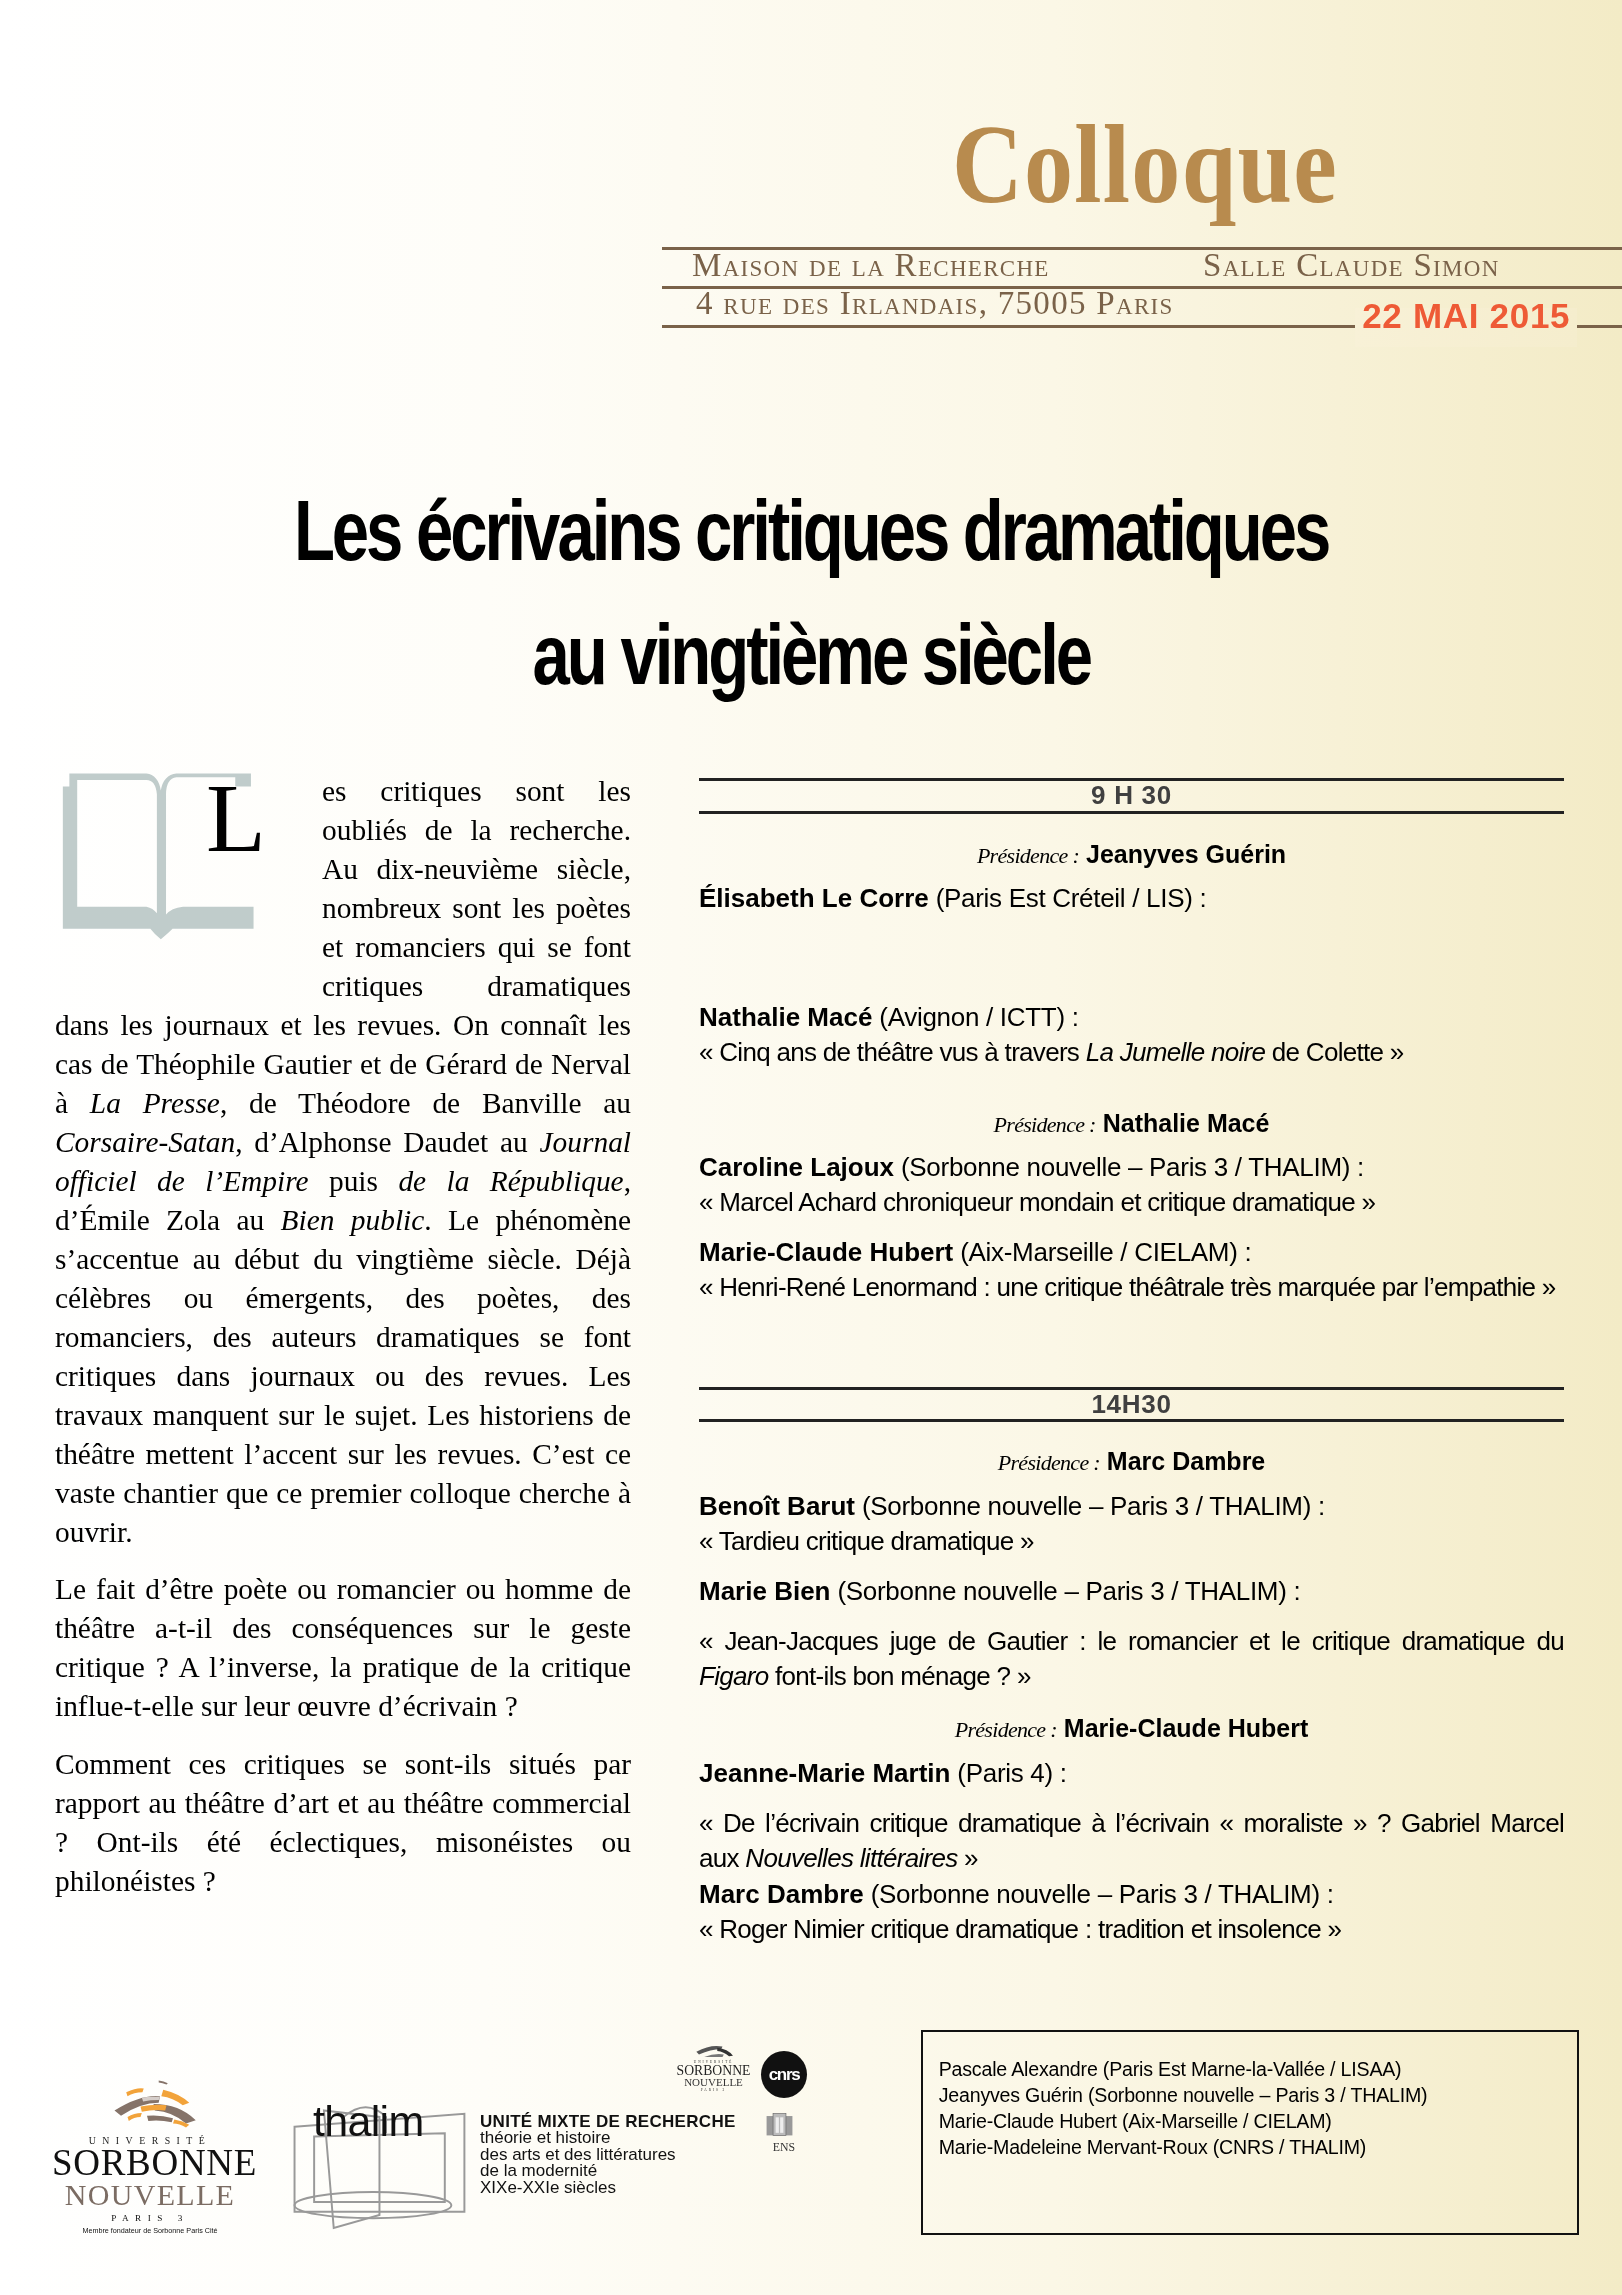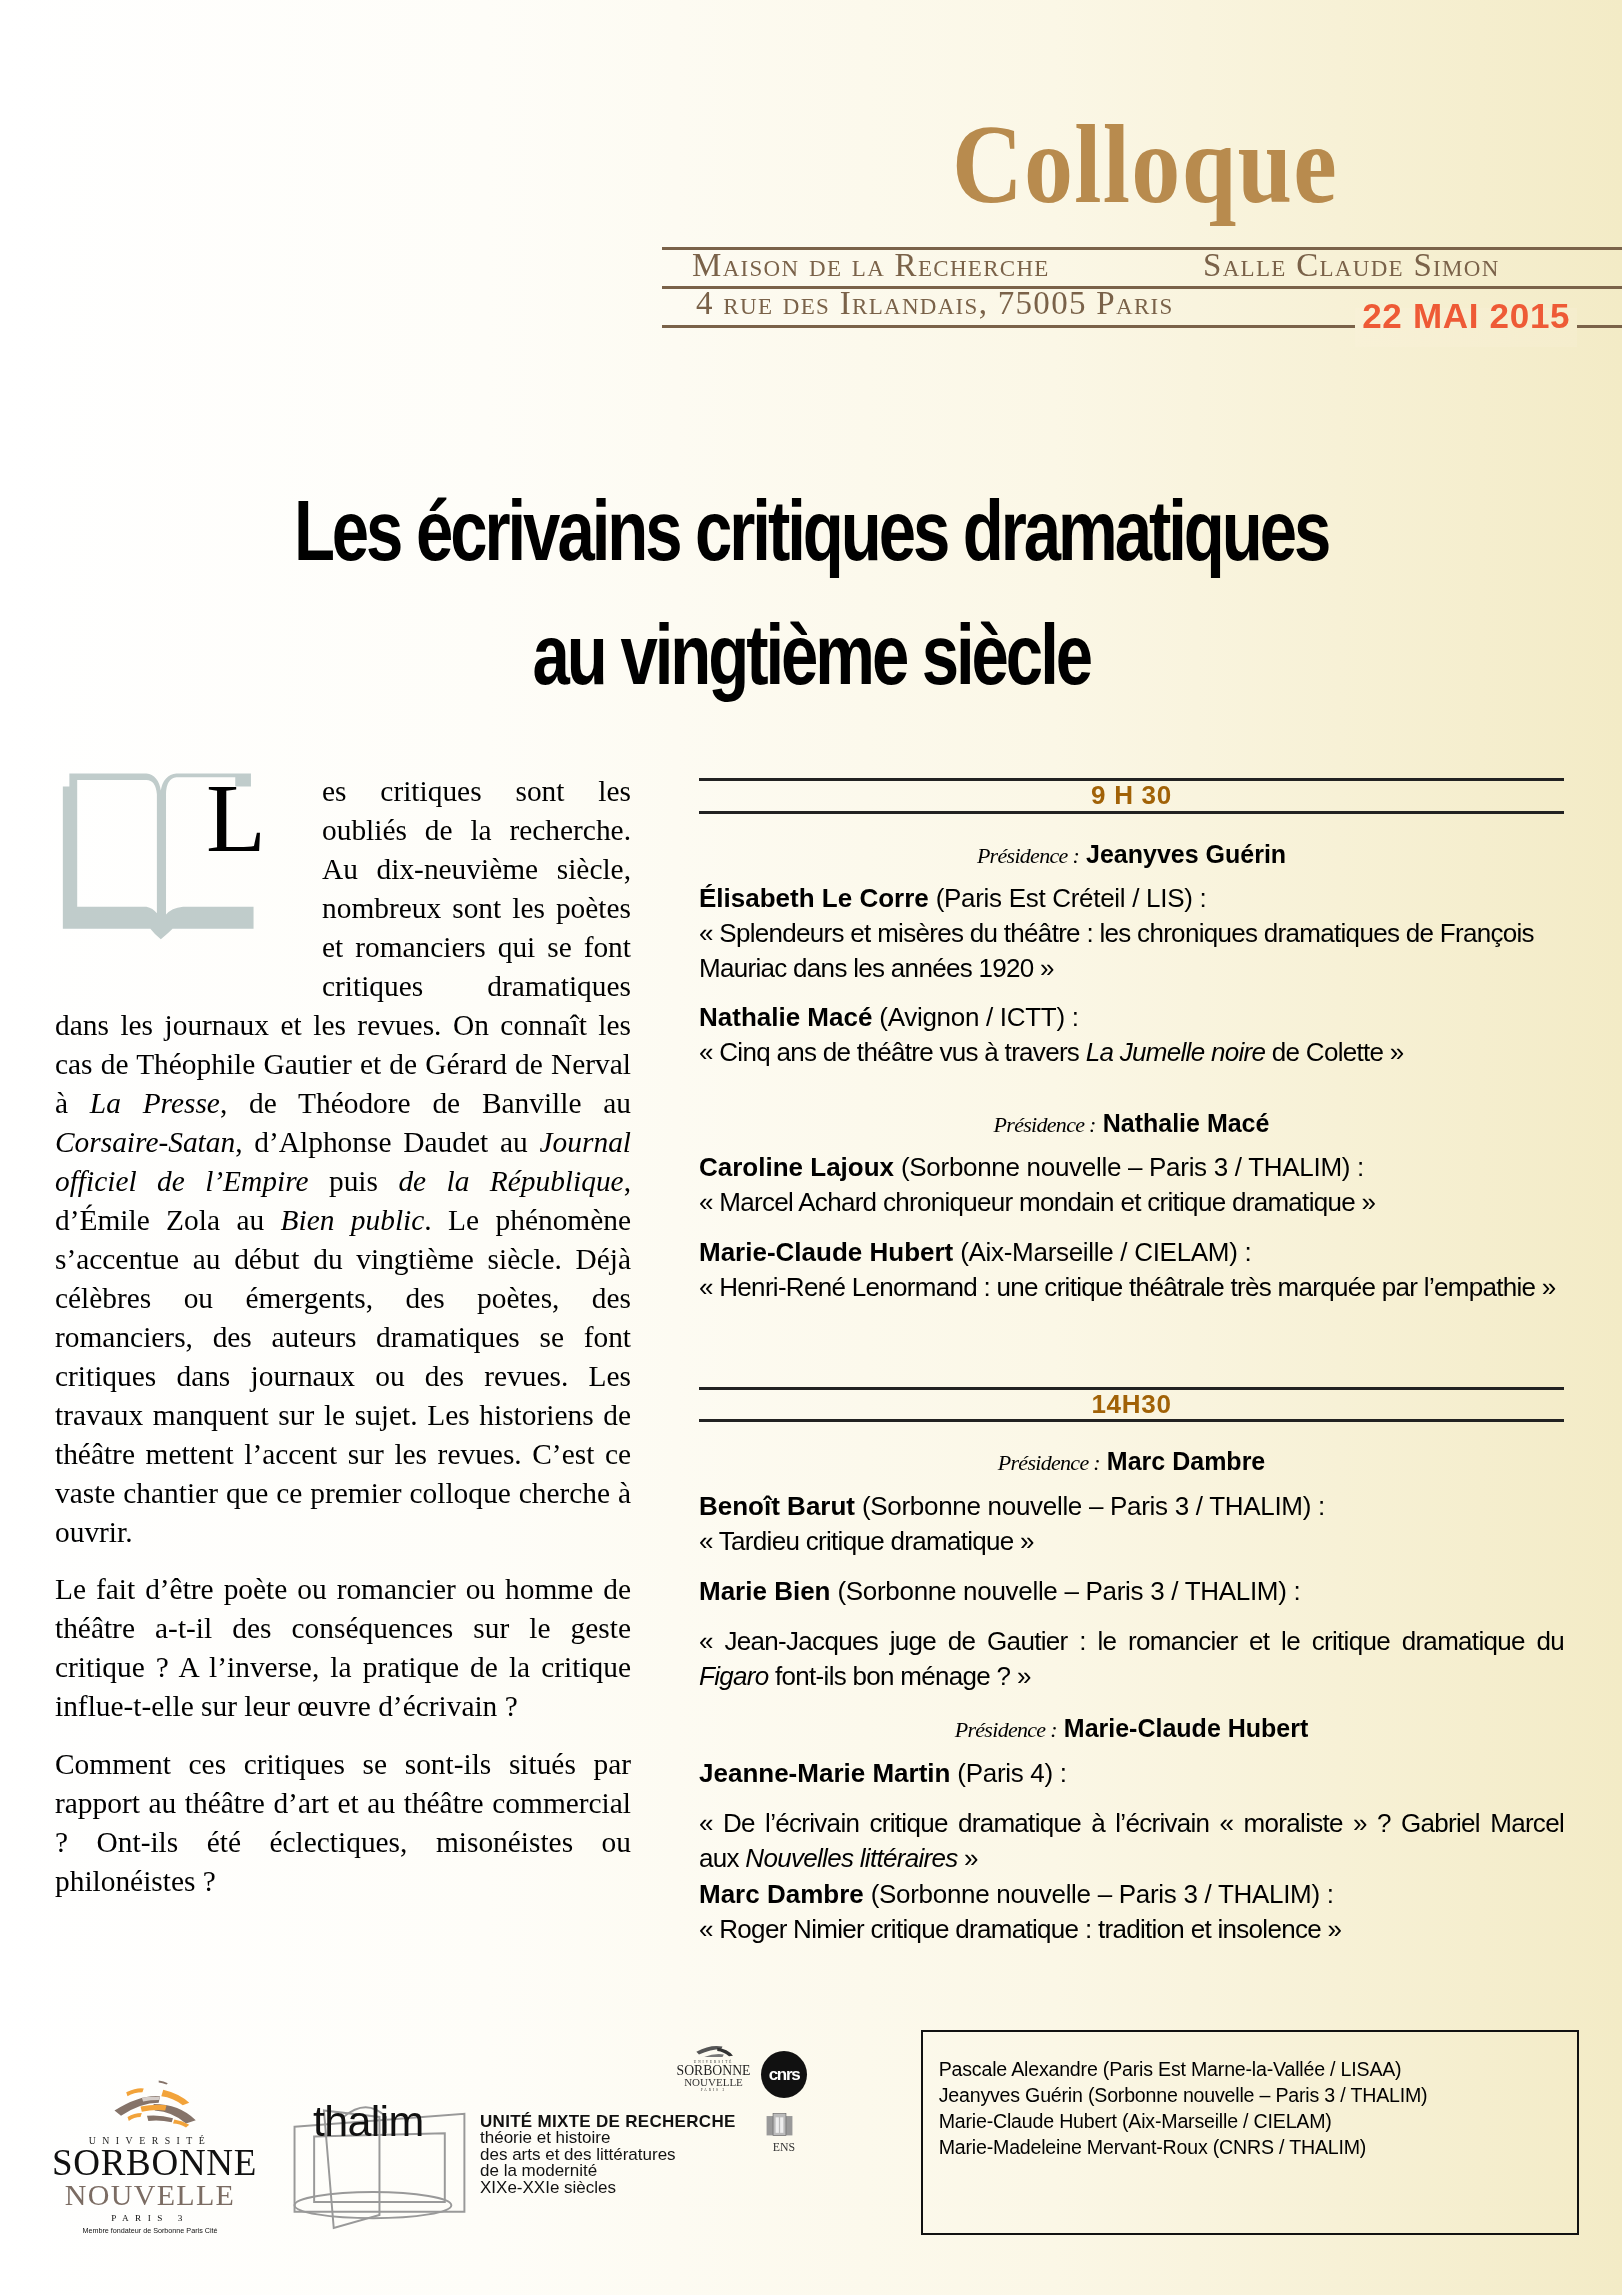--- a/index.html
+++ b/index.html
@@ -48,21 +48,21 @@
   .dropcap {
     position: absolute; left: 151px; top: 5.2px; font-family: "Liberation Serif", serif;
     font-size: 98px; line-height: 82px; color: #000;
   }
   .leftcol i { font-style: italic; }
 
   
   .prog { left: 699px; width: 865px; }
   .divider { height: 2.6px; background: #222; width: 865px; }
   .time {
-    width: 865px; text-align: center; font-weight: bold; color: #a16207;
+    width: 865px; text-align: center; font-weight: bold; color: #404040;
     font-size: 26px; letter-spacing: 0.7px;
   }
   .pres {
     width: 865px; text-align: center; font-size: 25px;
   }
   .pres .lbl { font-family: "Liberation Serif", serif; font-style: italic; font-size: 22px; letter-spacing: -0.7px; }
   .pres .nm { font-weight: bold; }
   .talk { width: 865px; font-size: 26px; line-height: 35px; }
   .talk .sp { font-weight: bold; font-size: 26px; }
   .talk .aff { letter-spacing: -0.3px; }
@@ -134,21 +134,20 @@
 <div class="abs prog divider" style="top:778px"></div>
 <div class="abs prog time" style="top:780px">9 H 30</div>
 <div class="abs prog divider" style="top:811px"></div>
 
 <div class="abs prog pres" style="top:840px">
   <span class="lbl">Présidence :</span>
   <span class="nm">Jeanyves Guérin</span>
 </div>
 <div class="abs prog talk" style="top:881px">
   <span class="sp">Élisabeth Le Corre</span><span class="aff">  (Paris Est Créteil / LIS) :</span>
-  <span class="title"><span> « Splendeurs et misères du théâtre : les chroniques dramatiques de François Mauriac dans les années 1920 »</span></span>
 </div>
 <div class="abs prog talk" style="top:1000px">
   <span class="sp">Nathalie Macé</span><span class="aff"> (Avignon / ICTT) :</span>
   <span class="title"><span>« Cinq ans de théâtre vus à travers </span><i>La Jumelle noire</i><span> de Colette »</span></span>
 </div>
 
 <div class="abs prog pres" style="top:1109px">
   <span class="lbl">Présidence :</span>
   <span class="nm">Nathalie Macé</span>
 </div>

